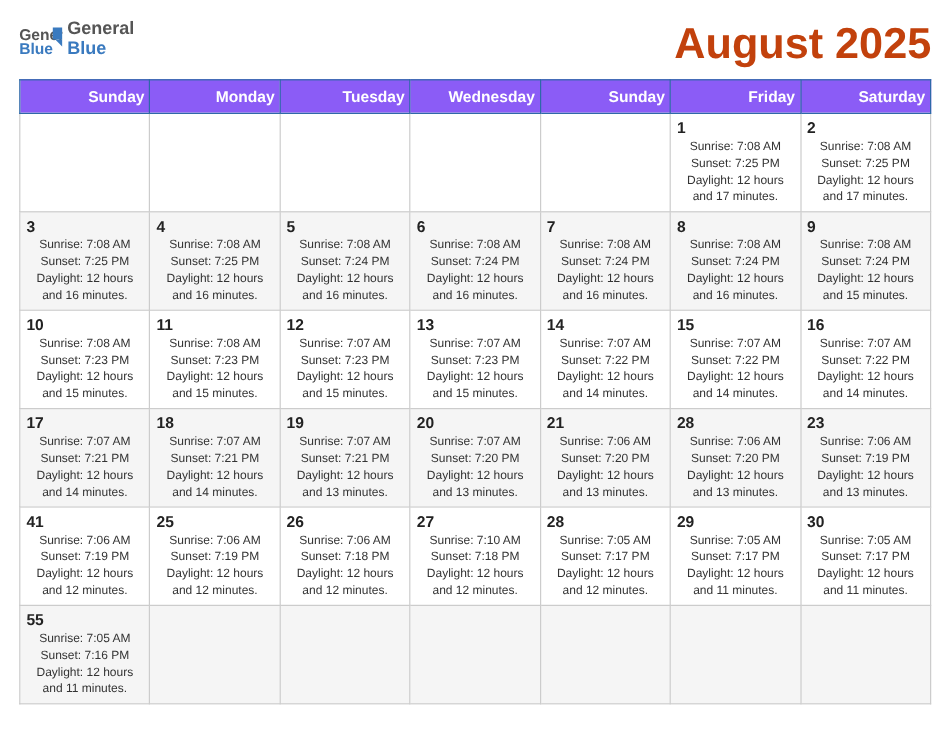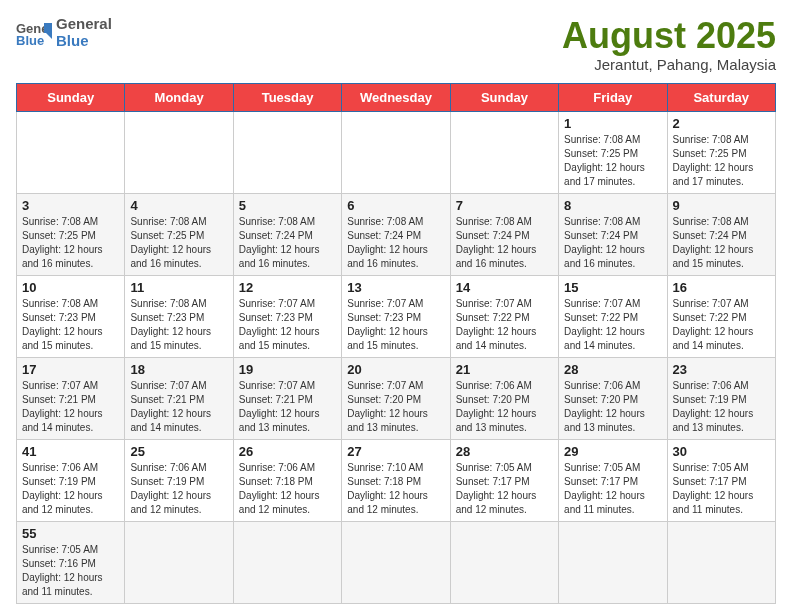--- a/index.html
+++ b/index.html
@@ -22,39 +22,39 @@
       gap: 4px;
     }
     .logo-icon {
       width: 36px;
       height: 28px;
     }
     .title-block { text-align: right; }
     .month-title {
       font-size: 36px;
       font-weight: bold;
-      color: #4d7c0f;
+      color: #c2410c;
       line-height: 1.1;
     }
     .location {
       font-size: 15px;
       color: #444;
     }
     .calendar {
       width: 100%;
       border-collapse: collapse;
       border: 1px solid #bbb;
     }
     .calendar th {
-      background: #ef4444;
+      background: #8b5cf6;
       color: #fff;
       font-size: 13px;
       font-weight: bold;
       padding: 6px 4px;
-      text-align: center;
+      text-align: right;
       border: 1px solid #2e69a8;
     }
     .calendar td {
       vertical-align: top;
       border: 1px solid #ccc;
       padding: 4px 5px;
       width: calc(100% / 7);
       min-height: 80px;
       font-size: 10.5px;
       color: #333;
@@ -63,20 +63,21 @@
       font-size: 13px;
       font-weight: bold;
       color: #222;
       display: block;
       margin-bottom: 2px;
     }
     .day-info {
       font-size: 10px;
       color: #333;
       line-height: 1.4;
+      text-align: center;
     }
     .empty-cell {
       background: #f9f9f9;
     }
     .row-shaded td {
       background: #f5f5f5;
     }
     .row-white td {
       background: #fff;
     }
@@ -92,21 +93,20 @@
       <polygon points="28,4 36,4 36,14 28,14" fill="#3a7abf"></polygon>
       <polygon points="30,14 36,14 36,20" fill="#3a7abf"></polygon>
     </svg>
     <div style="display:flex;flex-direction:column;line-height:1.1;">
       <span style="font-size:15px;font-weight:bold;color:#555;">General</span>
       <span style="font-size:15px;font-weight:bold;color:#3a7abf;">Blue</span>
     </div>
   </div>
   <div class="title-block">
     <div class="month-title">August 2025</div>
-    <div class="location">Jerantut, Pahang, Malaysia</div>
   </div>
 </div>
 
 <table class="calendar">
   <thead>
     <tr>
     <th>Sunday</th>
         <th>Monday</th>
         <th>Tuesday</th>
         <th>Wednesday</th>

